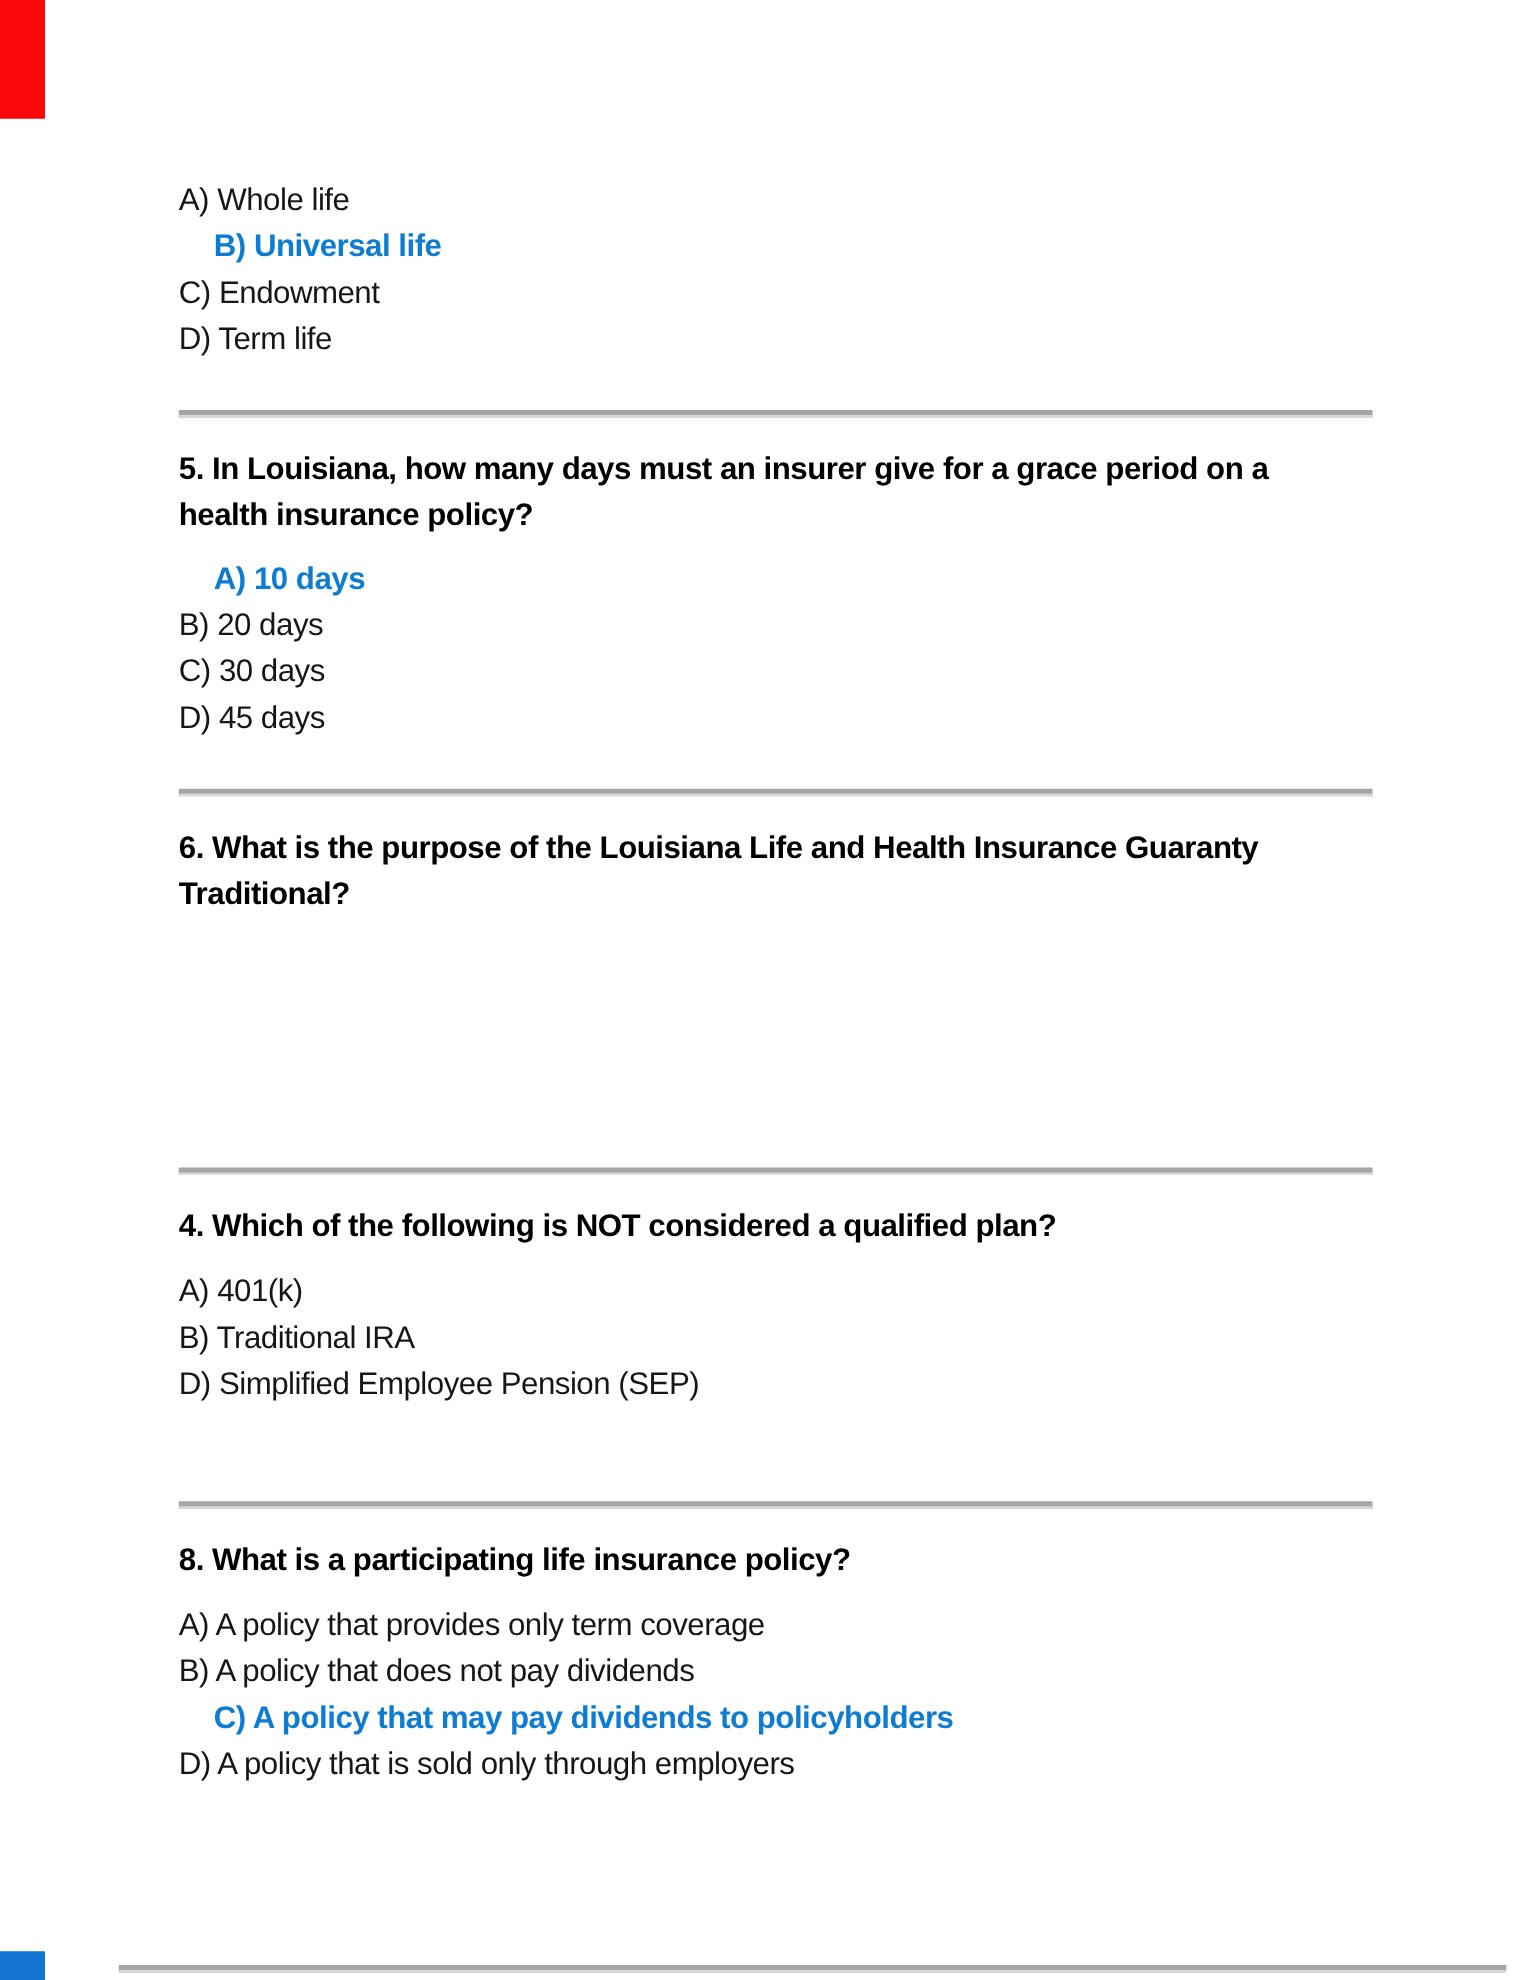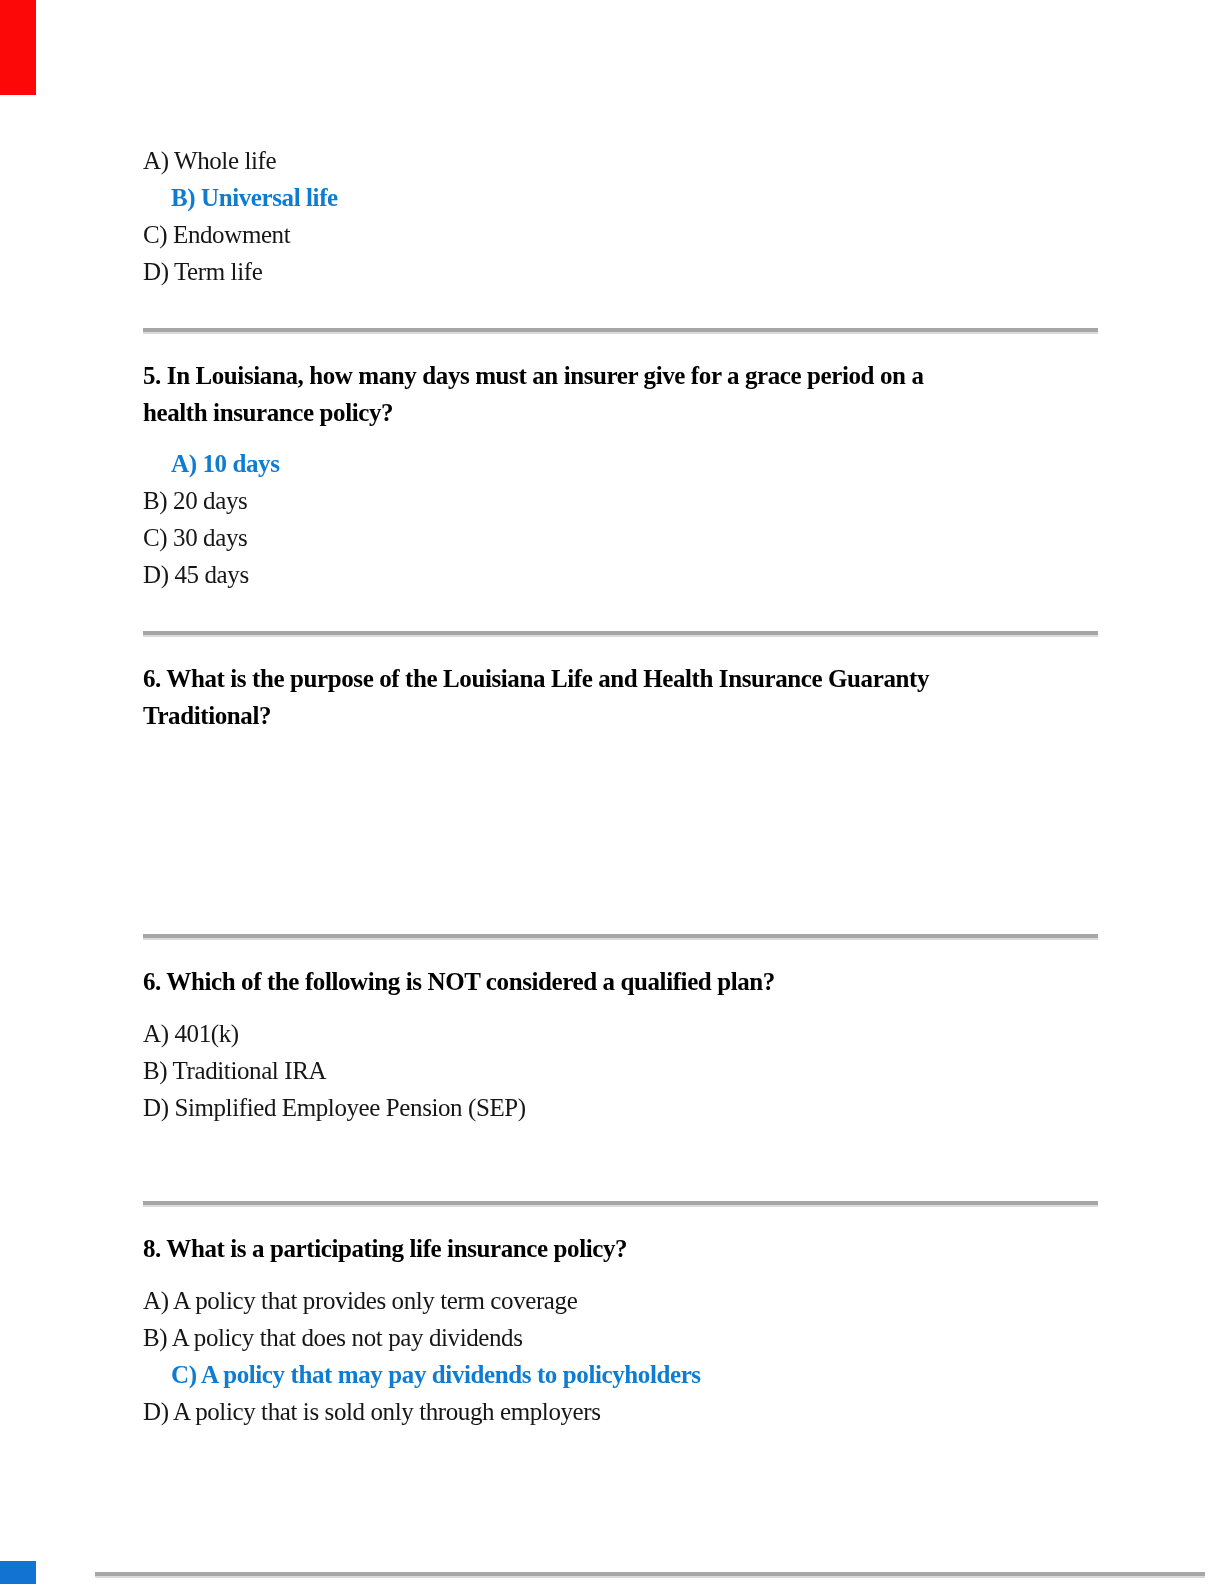--- a/index.html
+++ b/index.html
@@ -2,21 +2,21 @@
 <html><head>
 <meta charset="utf-8">
 <style>
   html, body { margin: 0; padding: 0; background: #ffffff; }
   .page {
     position: relative;
     width: 1224px;
     height: 1584px;
     background: #ffffff;
     overflow: hidden;
-    font-family: Liberation Serif, serif;
+    font-family: Liberation Sans, sans-serif;
   }
   .block {
     position: absolute;
     left: 143px;
     font-size: 25px;
     line-height: 37px;
     letter-spacing: -0.4px;
     color: #161616;
     white-space: nowrap;
   }
@@ -90,21 +90,21 @@
   <div class="divider" style="top:631px"></div>
 
   <div class="block" style="top:660px">
     <div class="title-line">6. What is the purpose of the Louisiana Life and Health Insurance Guaranty</div>
     <div class="title-line">Traditional?</div>
   </div>
 
   <div class="divider" style="top:934px"></div>
 
   <div class="block" style="top:963px">
-    <div class="title-line">6. Which of the following is NOT considered a qualified plan?</div>
+    <div class="title-line">4. Which of the following is NOT considered a qualified plan?</div>
   </div>
   <div class="block" style="top:1015px">
     <div class="opt">A) 401(k)</div>
     <div class="opt">B) Traditional IRA</div>
     <div class="opt">D) Simplified Employee Pension (SEP)</div>
   </div>
 
   <div class="divider" style="top:1201px"></div>
 
   <div class="block" style="top:1230px">

